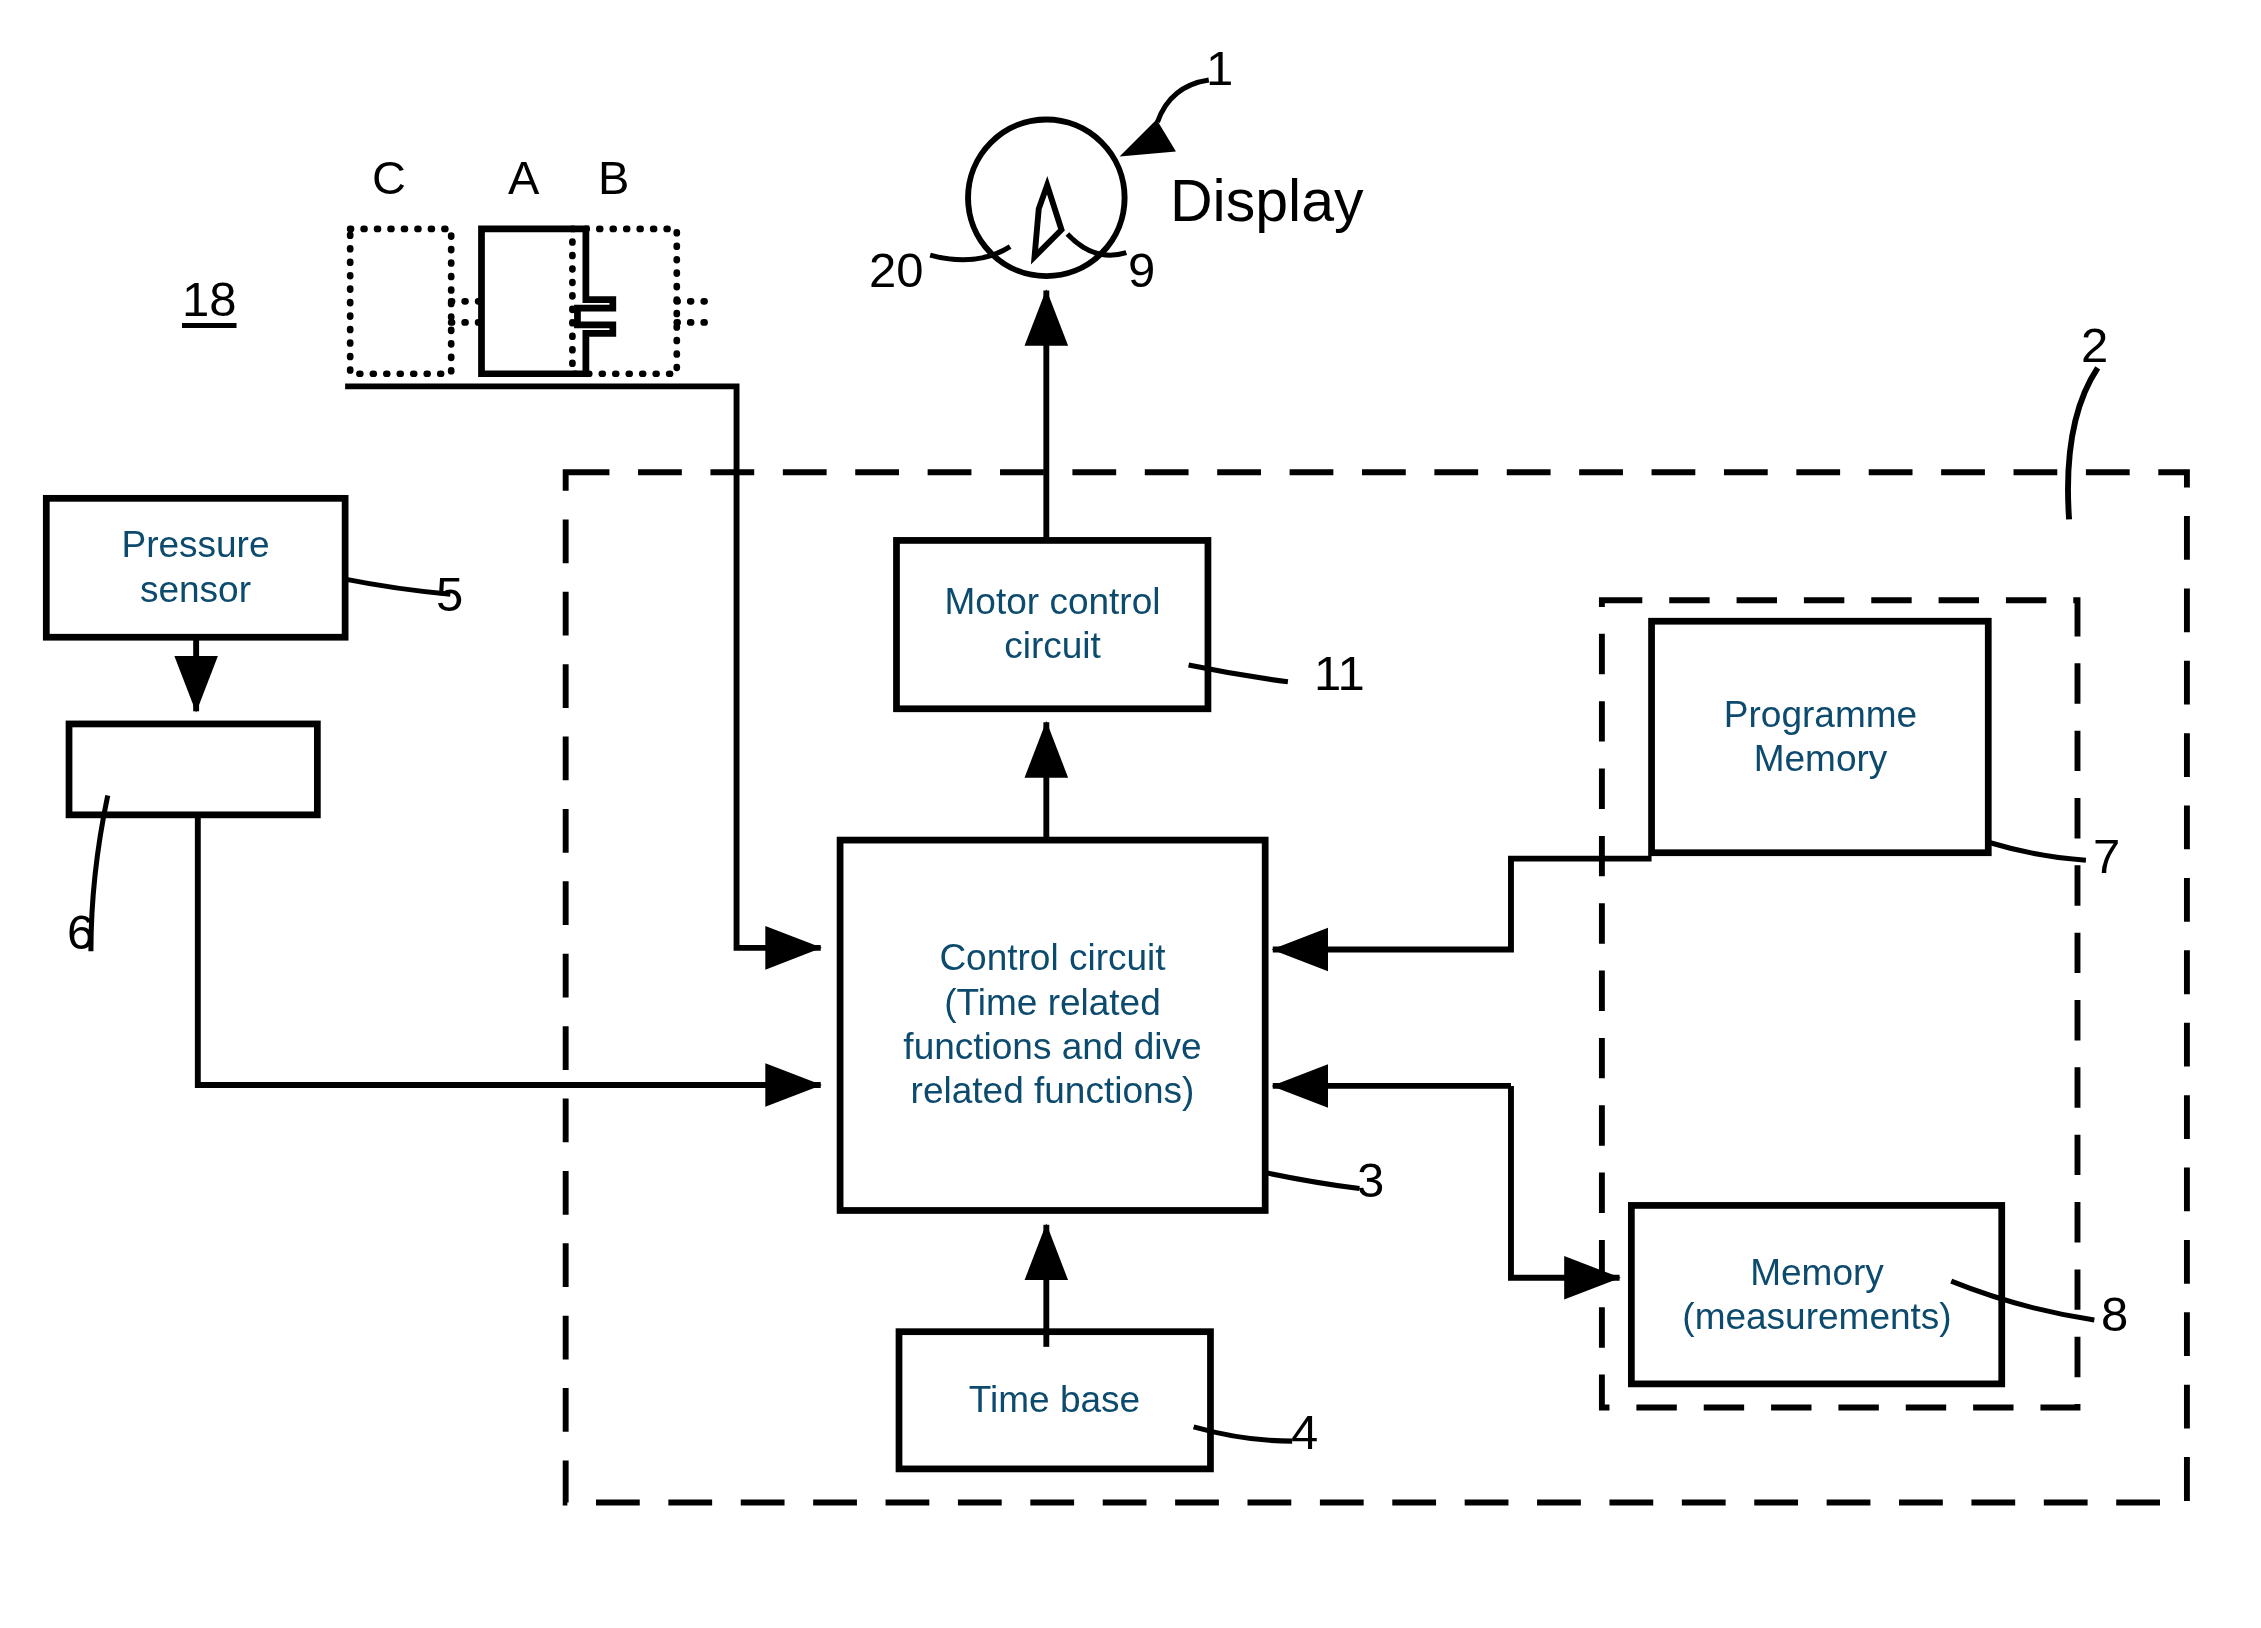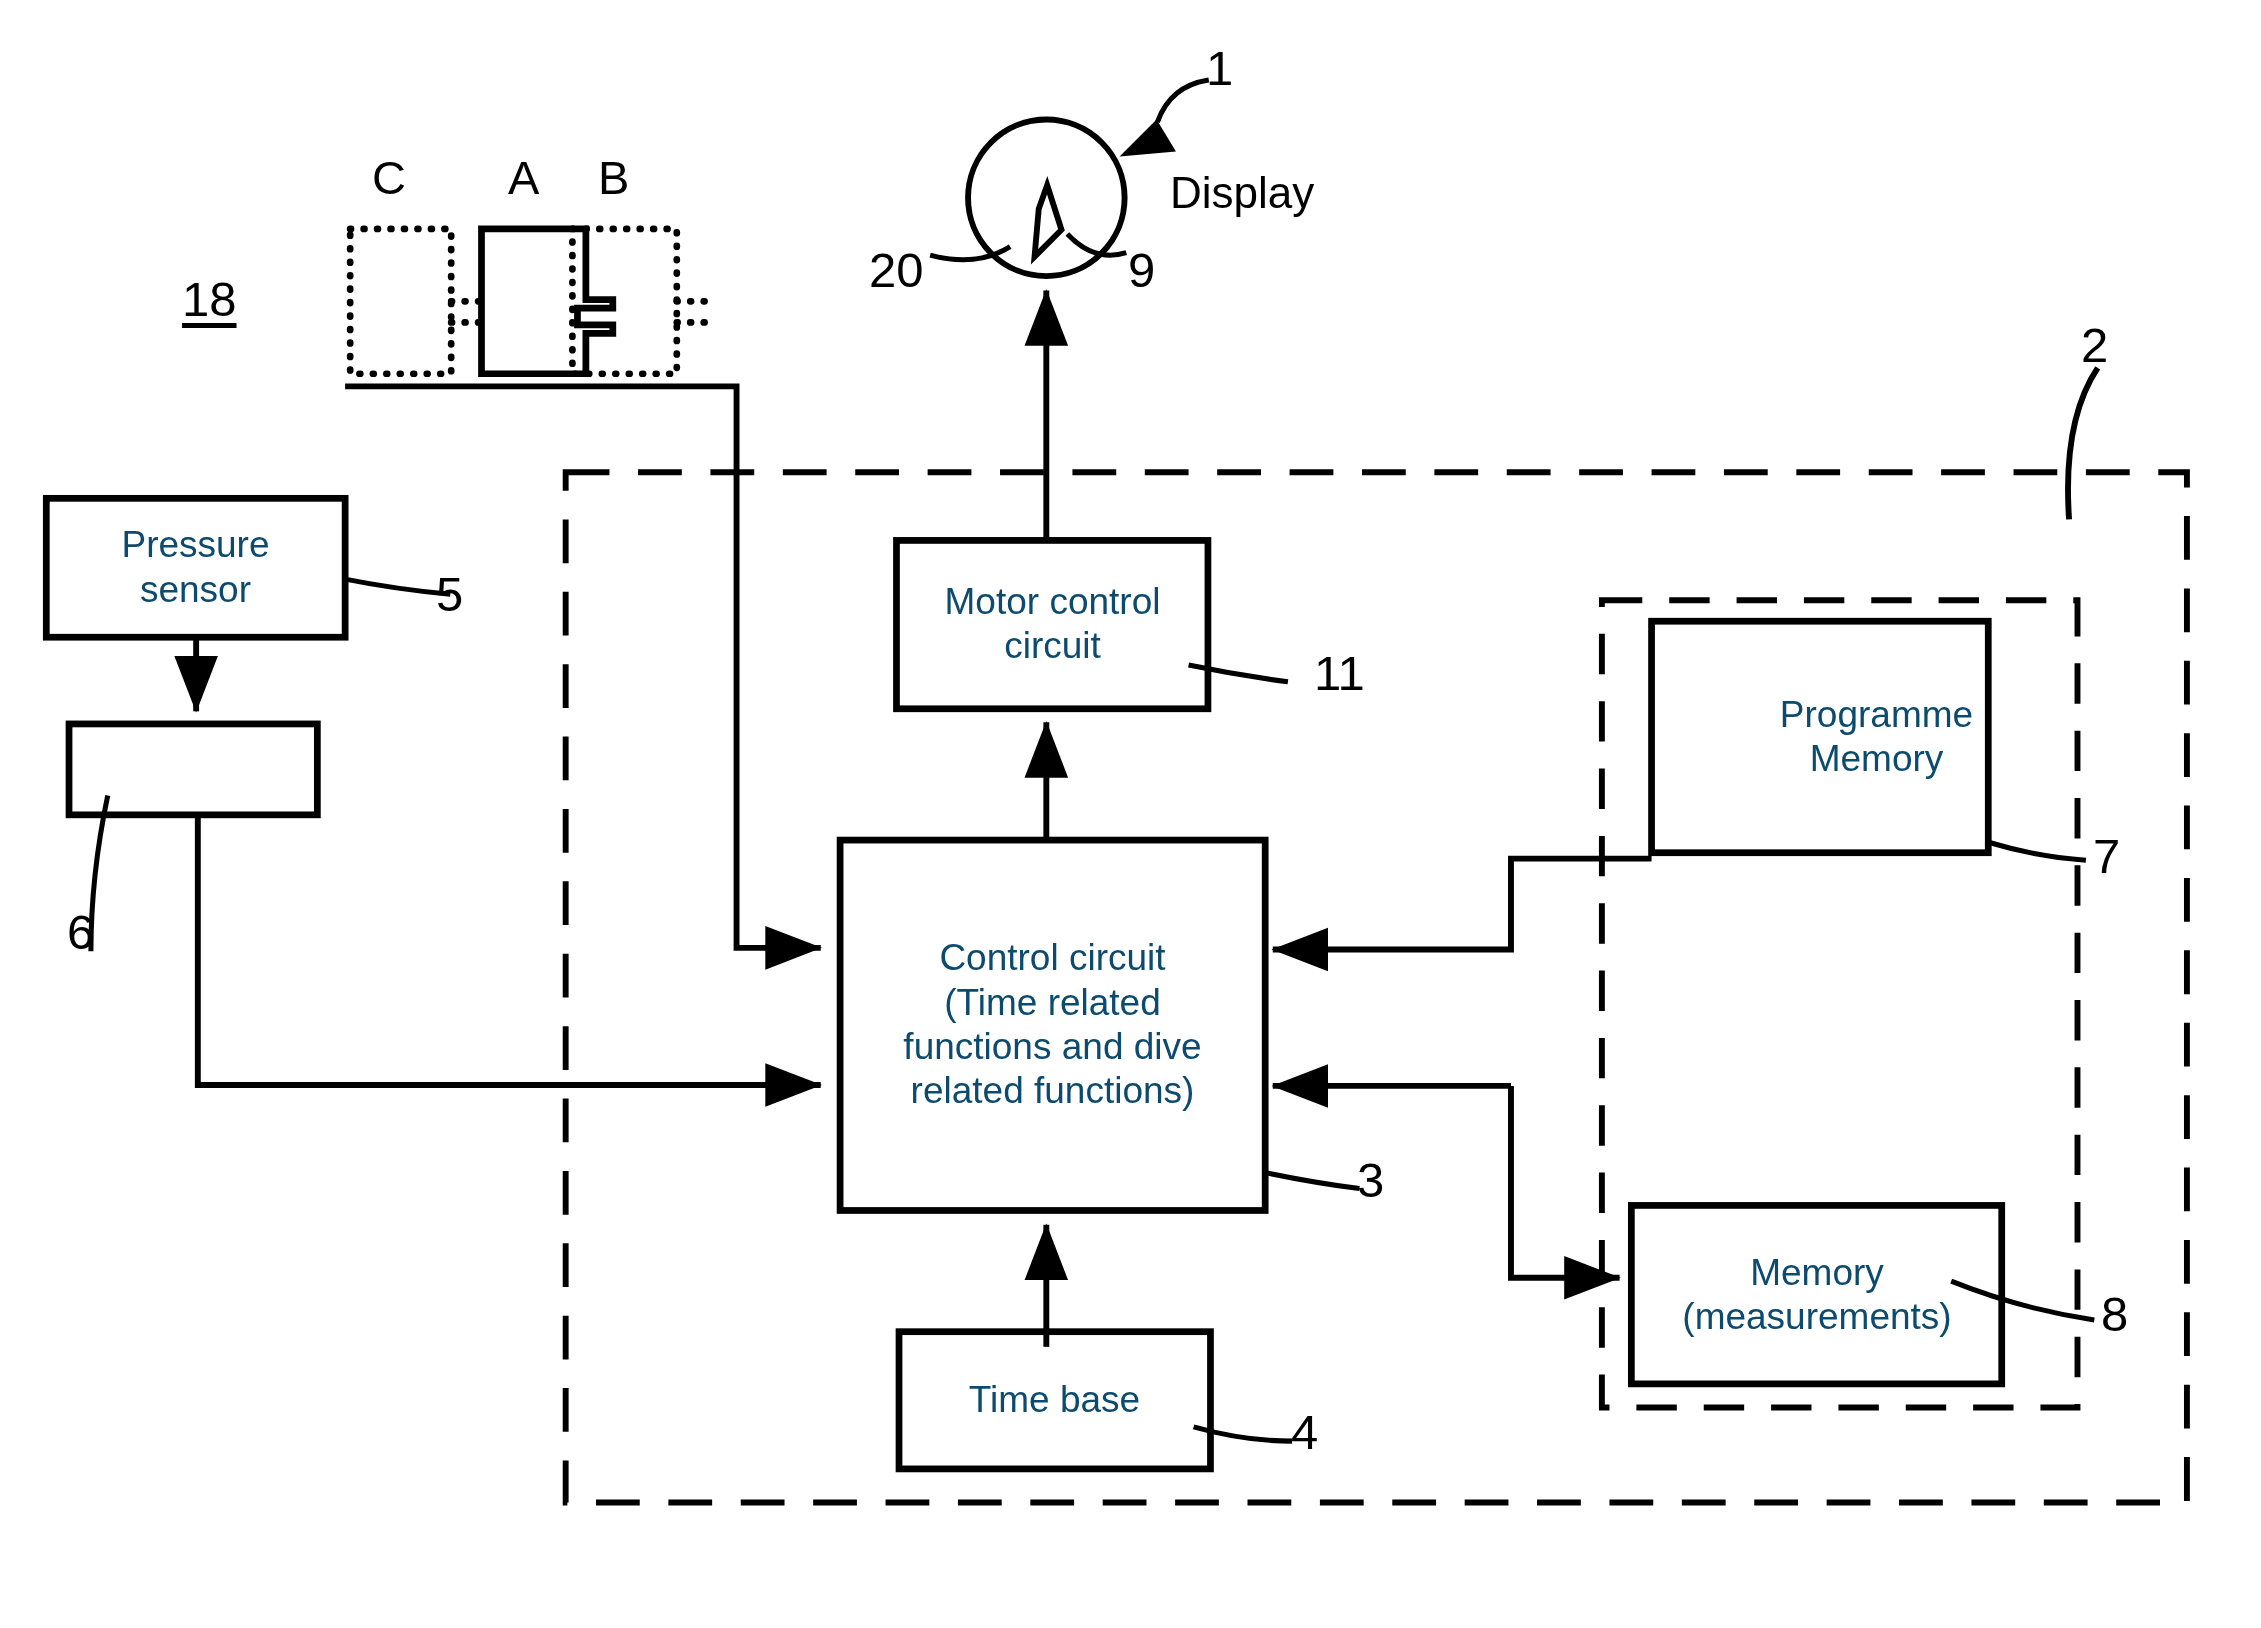--- a/index.html
+++ b/index.html
@@ -178,40 +178,40 @@
     <g>
       <path d="M 2492,437 Q 2450,500 2458,617" fill="none" stroke="#000" stroke-width="7"></path>
     </g>
   </svg>
 
   <div class="lbl keylabel" style="left:372px; top:150px;">C</div>
   <div class="lbl keylabel" style="left:508px; top:150px;">A</div>
   <div class="lbl keylabel" style="left:598px; top:150px;">B</div>
   <div class="lbl refnum underlined" style="left:182px; top:271px;">18</div>
 
-  <div class="lbl" style="left:1170px; top:167px; font-size:44px;">Display</div>
+  <div class="lbl" style="left:1170px; top:167px; font-size:59px;">Display</div>
   <div class="lbl refnum" style="left:1206px; top:40px;">1</div>
   <div class="lbl refnum" style="left:1128px; top:242px;">9</div>
   <div class="lbl refnum" style="left:869px; top:242px;">20</div>
 
   <div class="box-text" style="left:46px; top:498px; width:299px; height:139px;">Pressure<br>sensor</div>
   <div class="lbl refnum" style="left:436px; top:566px;">5</div>
 
   <div class="lbl refnum" style="left:67px; top:904px;">6</div>
 
   <div class="box-text" style="left:897px; top:540px; width:311px; height:168px;">Motor control<br>circuit</div>
   <div class="lbl refnum" style="left:1314px; top:645px;">11</div>
 
   <div class="box-text" style="left:840px; top:840px; width:425px; height:370px;text-align:center;">Control circuit<br>(Time related<br>functions and dive<br>related functions)</div>
   <div class="lbl refnum" style="left:1357px; top:1152px;">3</div>
 
   <div class="box-text" style="left:899px; top:1332px; width:311px; height:137px;">Time base</div>
   <div class="lbl refnum" style="left:1291px; top:1404px;">4</div>
 
-  <div class="box-text" style="left:1708px; top:621px; width:337px; height:232px;">Programme<br>Memory</div>
+  <div class="box-text" style="left:1652px; top:621px; width:337px; height:232px;">Programme<br>Memory</div>
   <div class="lbl refnum" style="left:2093px; top:828px;">7</div>
 
   <div class="box-text" style="left:1632px; top:1206px; width:370px; height:178px;">Memory<br>(measurements)</div>
   <div class="lbl refnum" style="left:2101px; top:1286px;">8</div>
 
   <div class="lbl refnum" style="left:2081px; top:317px;">2</div>
 
 </div>
 
 

